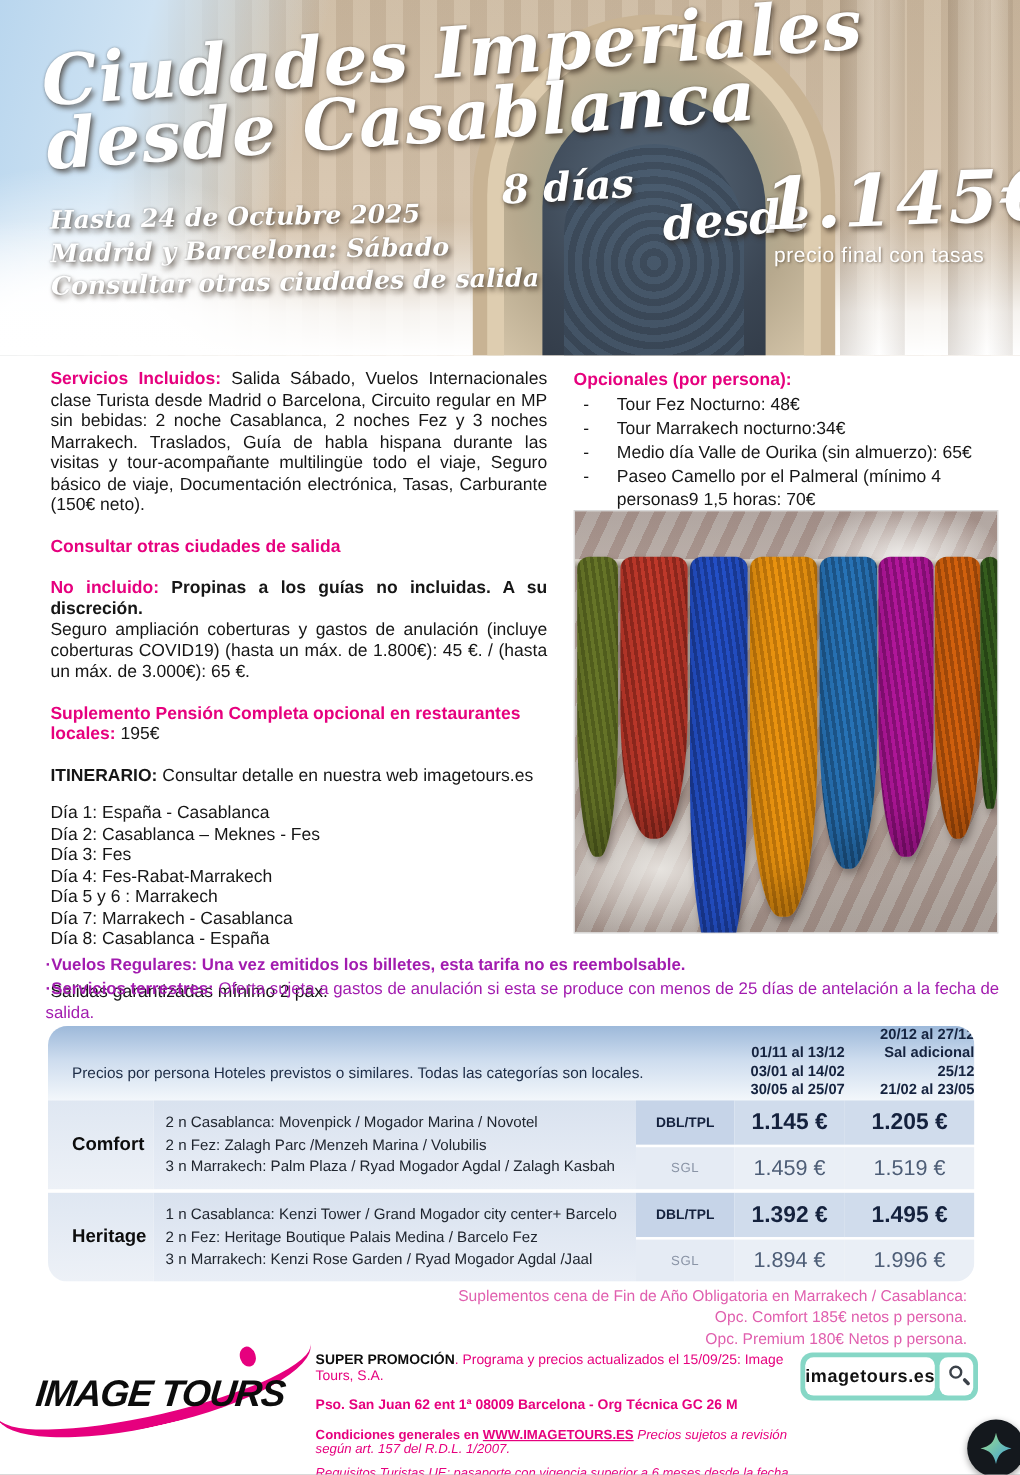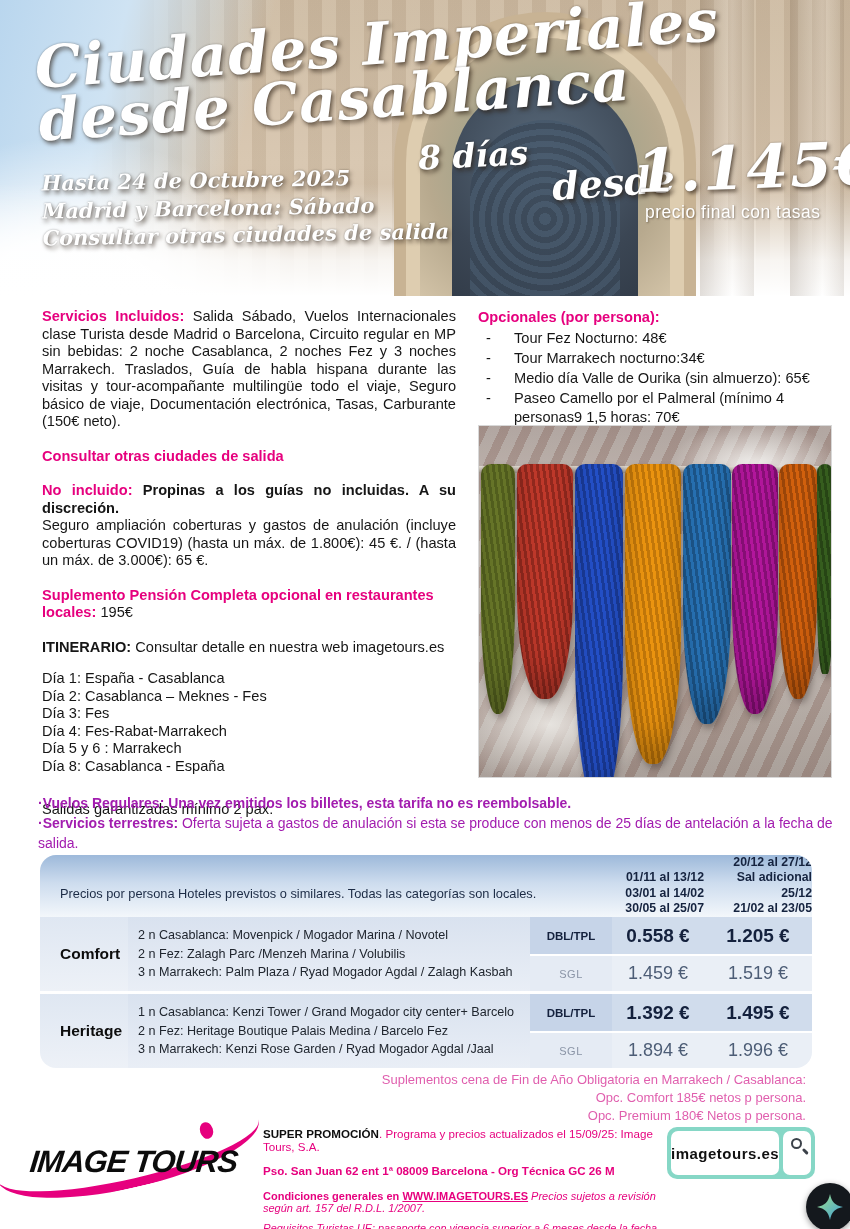--- a/index.html
+++ b/index.html
@@ -91,21 +91,21 @@
   .logo-swoosh { position:absolute; left:-34px; top:-8px; width:268px; height:76px; border-bottom:9px solid #e6007e; border-radius:50%; transform:rotate(-13deg); }
   .footer-text { position:absolute; left:263px; top:1127px; width:404px; color:#e6007e; }
   .ft1 { font-size:11.6px; margin-bottom:11px; }
   .ft1 b { color:#0d0d0d; }
   .ft-addr { font-size:11.6px; font-weight:700; margin-bottom:13px; }
   .ft-cond { font-size:11px; margin-bottom:7px; }
   .ft-cond .lnk { font-weight:700; text-decoration:underline; color:#e6007e; cursor:pointer; }
   .ft-cond .it { font-style:italic; }
   .ft-legal { font-size:10.8px; font-style:italic; line-height:1.45; }
 
-  .site-pill { position:absolute; left:667px; top:1127px; width:148px; height:52px; background:#86d7c6; border-radius:10px; padding:4px; display:flex; gap:4px; cursor:pointer; }
+  .site-pill { position:absolute; left:667px; top:1127px; width:148px; height:40px; background:#86d7c6; border-radius:10px; padding:4px; display:flex; gap:4px; cursor:pointer; }
   .site-pill .txt { flex:1; background:#fff; border-radius:7px; display:flex; align-items:center; justify-content:center; font-weight:700; font-size:15px; color:#111; letter-spacing:.5px; }
   .site-pill .mag { width:32px; background:#fff; border-radius:7px; position:relative; }
   .mag-circle { position:absolute; left:8px; top:7px; width:11px; height:11px; border:2.5px solid #3c424a; border-radius:50%; }
   .mag-handle { position:absolute; left:19px; top:19px; width:7px; height:2.5px; background:#3c424a; transform:rotate(45deg); border-radius:2px; }
 
   .widget-btn { position:absolute; left:806px; top:1183px; width:48px; height:48px; border-radius:50%; background:#14181d; display:flex; align-items:center; justify-content:center; cursor:pointer; box-shadow:0 2px 6px rgba(0,0,0,.4); }
 </style>
 </head>
 <body>
 
@@ -139,20 +139,21 @@
     <p class="just" style="margin-bottom:0"><span class="pink">No incluido:</span><b> Propinas a los guías no incluidas. A su discreción.</b></p>
     <p class="just">Seguro ampliación coberturas y gastos de anulación (incluye coberturas COVID19)  (hasta un máx. de 1.800€): 45 €. / (hasta un máx. de 3.000€): 65 €.</p>
     <p><span class="pink">Suplemento Pensión Completa opcional en restaurantes locales:</span><span> 195€</span></p>
     <p style="margin-bottom:14px"><b>ITINERARIO:</b><span> Consultar detalle en nuestra web imagetours.es</span></p>
     <div class="days" style="margin-bottom:17px">
       <div>Día 1: España - Casablanca</div>
       <div>Día 2: Casablanca – Meknes - Fes</div>
       <div>Día 3: Fes</div>
       <div>Día 4: Fes-Rabat-Marrakech</div>
       <div>Día 5 y 6 : Marrakech</div>
+      <div>Día  7: Marrakech - Casablanca</div>
       <div>Día 8: Casablanca - España</div>
     </div>
     <p style="margin-top:26px">Salidas garantizadas mínimo 2 pax.</p>
   </div>
 
   <div class="col-right">
     <div class="pink">Opcionales (por persona):</div>
     <ul class="opt-list">
       <li><span class="dash">-</span><span>Tour Fez Nocturno: 48€</span></li>
       <li><span class="dash">-</span><span>Tour Marrakech nocturno:34€</span></li>
@@ -191,21 +192,21 @@
     </div>
 
     <div class="pt-block">
       <div class="cell-cat">Comfort</div>
       <div class="cell-hotels">
         <div>2 n Casablanca:  Movenpick / Mogador Marina / Novotel</div>
         <div>2 n Fez:  Zalagh Parc /Menzeh Marina / Volubilis</div>
         <div>3 n Marrakech: Palm Plaza / Ryad Mogador Agdal / Zalagh Kasbah</div>
       </div>
       <div class="cell-type-dbl">DBL/TPL</div>
-      <div class="cell-price-dbl">0.558 €</div>
+      <div class="cell-price-dbl">1.145 €</div>
       <div class="cell-price-dbl">1.205 €</div>
       <div class="cell-gap"></div>
         <div class="cell-gap"></div>
         <div class="cell-gap"></div>
       <div class="cell-type-sgl">SGL</div>
       <div class="cell-price-sgl">1.459 €</div>
       <div class="cell-price-sgl">1.519 €</div>
     </div>
 
     <div class="pt-gaprow"></div>

